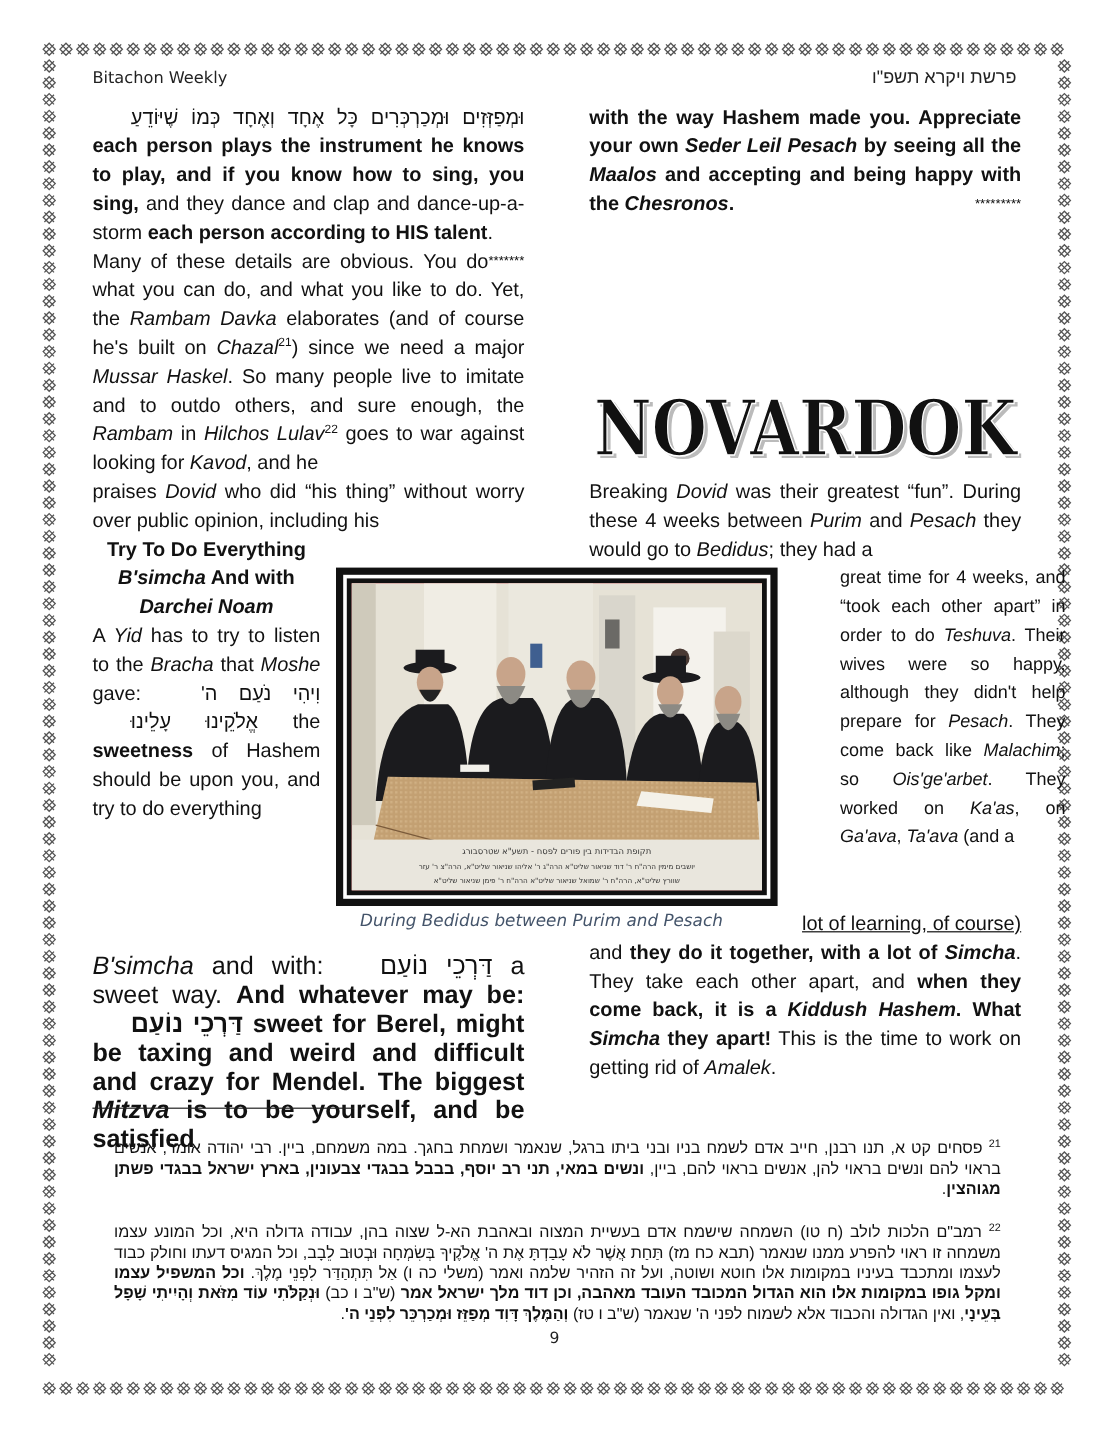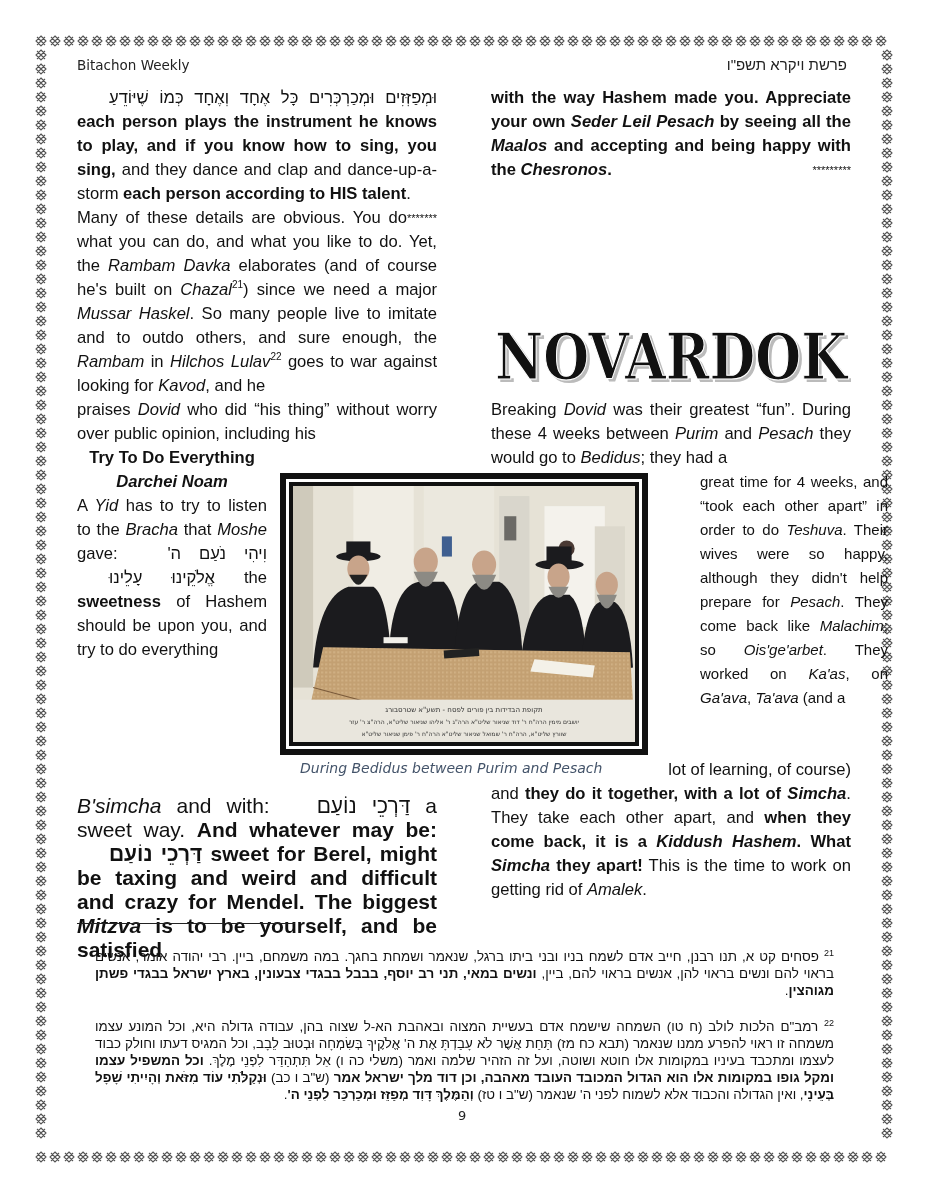--- a/index.html
+++ b/index.html
@@ -31,21 +31,21 @@
   .photo-frame { position: absolute; left: 280px; top: 473px; width: 368px; height: 282px; background: #111; padding: 6px; }
   .photo-inner { width: 100%; height: 100%; border: 3px solid #fff; background: #111; padding: 4px; }
   .photo { position: relative; width: 100%; height: 100%; overflow: hidden; background: #fca5a5; }
   .photo svg { width: 100%; height: 100%; display: block; }
   .caption { position: absolute; left: 300px; top: 760px; font-family: "DejaVu Sans", sans-serif; font-style: italic; font-size: 14px; color: #44546a; }
 
   .novardok { position: absolute; left: 491px; top: 318px; width: 360px; height: 72px; }
 
   .right-wrap { position: absolute; left: 700px; top: 470px; width: 188px; font-size: 15px; line-height: 24px; text-align: justify; }
   .right-below { position: absolute; left: 491px; top: 758px; width: 360px; font-size: 16.6px; line-height: 24px; text-align: justify; }
-  .right-below .first { text-align: right; }
+  .right-below .first { text-align: right; text-decoration: underline; }
 
   .left-below { position: absolute; left: 77px; top: 794px; width: 360px; font-size: 21px; line-height: 24px; text-align: justify; }
 
   .fn-rule { position: absolute; left: 77px; top: 923px; width: 218px; height: 1px; background: #222; }
   .footnotes { position: absolute; left: 77px; top: 930px; width: 775px; direction: rtl; font-size: 13.4px; line-height: 17.2px; text-align: justify; color: #111; }
   .footnotes p { margin: 18px; }
   .footnotes sup { font-size: 9px; }
 
   .page-num { position: absolute; left: 458px; top: 1108px; font-family: "DejaVu Sans", sans-serif; font-size: 13px; color: #222; }
 </style>
@@ -915,20 +915,21 @@
     <i>Kavod</i><span>, and he</span>
   </p>
   <p>
     <span>praises</span>
     <i>Dovid</i>
     <span>who did “his thing” without worry over public opinion, including his</span>
   </p>
   <div class="wrap-narrow">
     <div class="subhead">
       <div>Try To Do Everything</div>
+      <div><i>B'simcha</i> <span>And with</span></div>
       <div><i>Darchei Noam</i></div>
     </div>
     <p style="text-align:justify">
       <span>A</span>
       <i>Yid</i>
       <span>has to try to listen to the</span>
       <i>Bracha</i>
       <span>that</span>
       <i>Moshe</i>
       <span>gave:</span>

